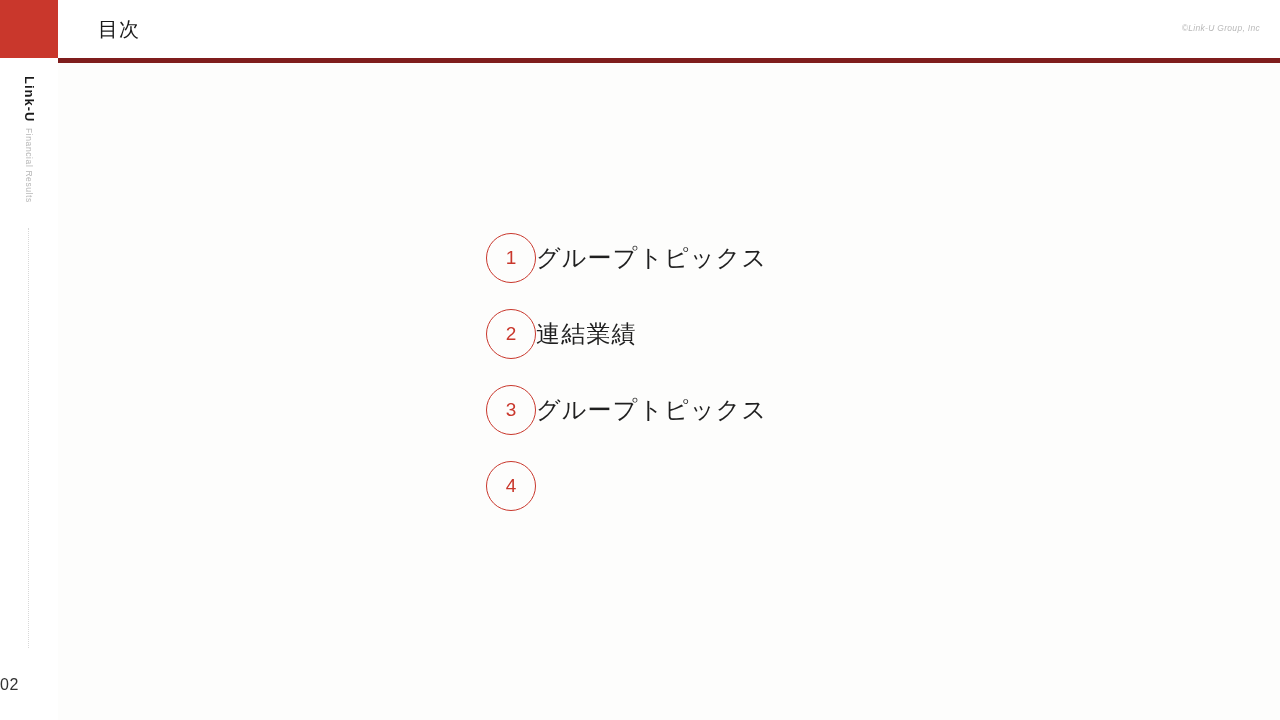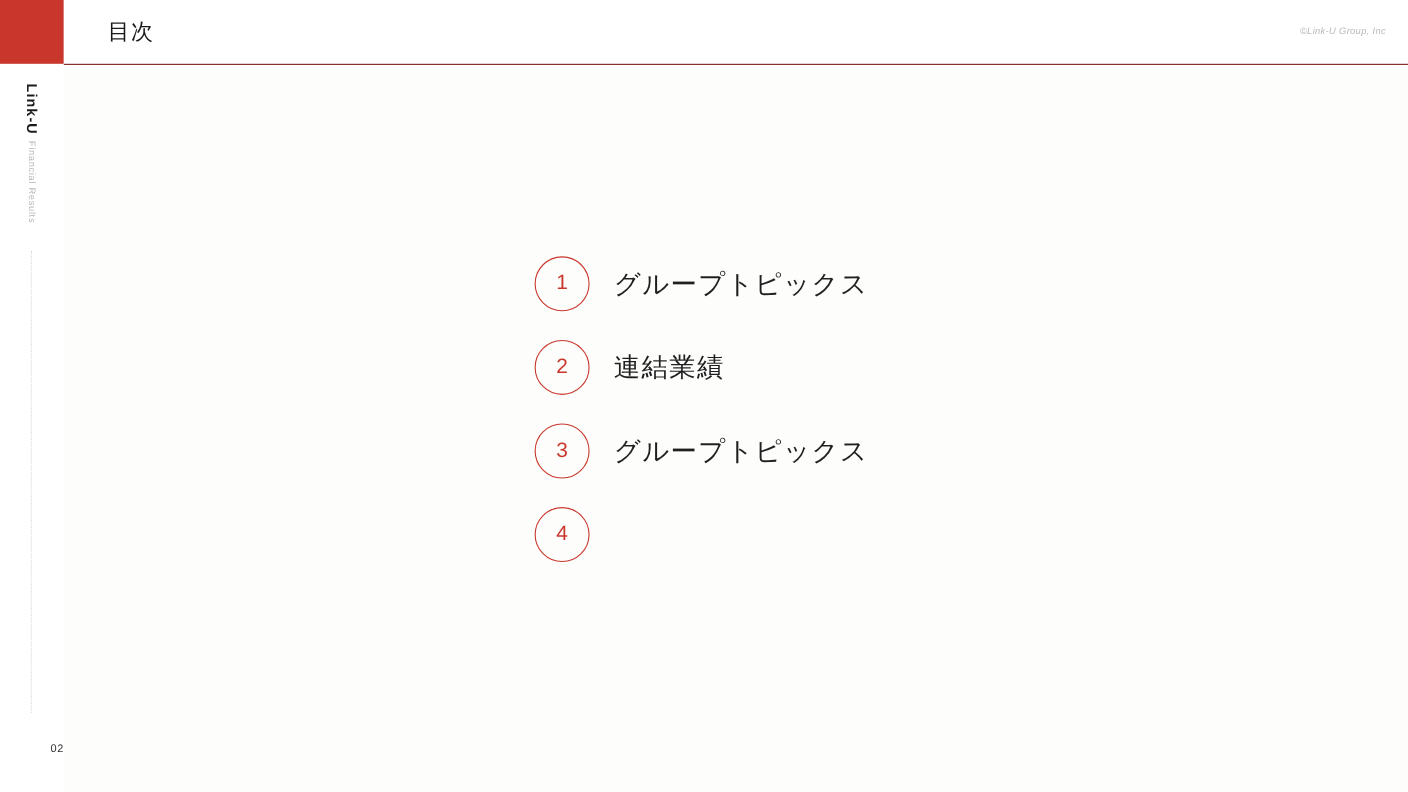--- a/index.html
+++ b/index.html
@@ -74,35 +74,35 @@
     top: 228px;
     width: 1px;
     height: 420px;
     border-left: 1px dotted #d8d8d8;
   }
   .rail-page {
     position: absolute;
     left: 0;
     top: 676px;
     width: 58px;
-    text-align: right;
-    font-size: 10px;
+    text-align: left;
+    font-size: 16px;
     color: #333333;
     letter-spacing: 0.5px;
   }
 
   
   .header {
     position: absolute;
     left: 58px;
     top: 0;
     width: 1222px;
     height: 58px;
     background: #ffffff;
-    border-bottom: 1px solid #7f1d1d;
+    border-bottom: 5px solid #7f1d1d;
   }
   .header-title {
     position: absolute;
     left: 40px;
     top: 17px;
     font-size: 20px;
     color: #1a1a1a;
     letter-spacing: 1px;
     line-height: 1.2;
   }
@@ -135,21 +135,20 @@
     border: 1px solid #c9372c;
     border-radius: 50%;
     color: #c9372c;
     font-size: 19px;
     display: flex;
     align-items: center;
     justify-content: center;
     box-sizing: border-box;
   }
   .toc-label {
-    margin-left: 22px;
     font-size: 24px;
     color: #1f1f1f;
     letter-spacing: 1.2px;
     white-space: nowrap;
   }
 </style>
 </head>
 <body>
 
 <div class="slide">

